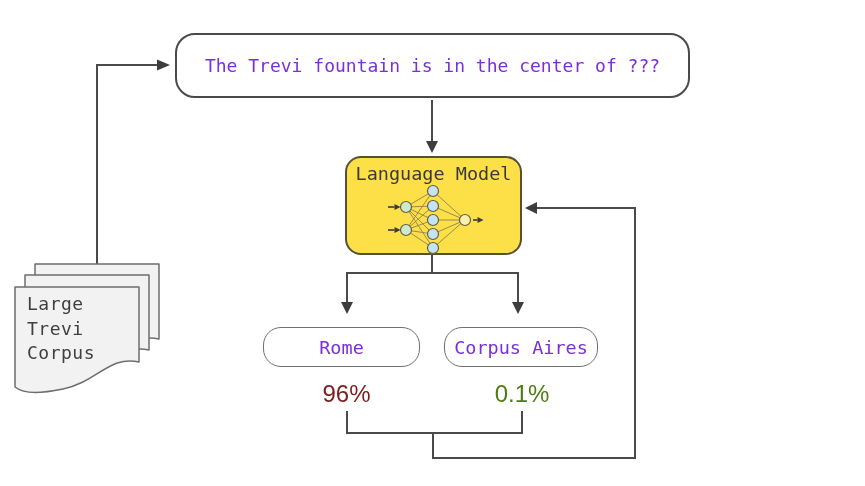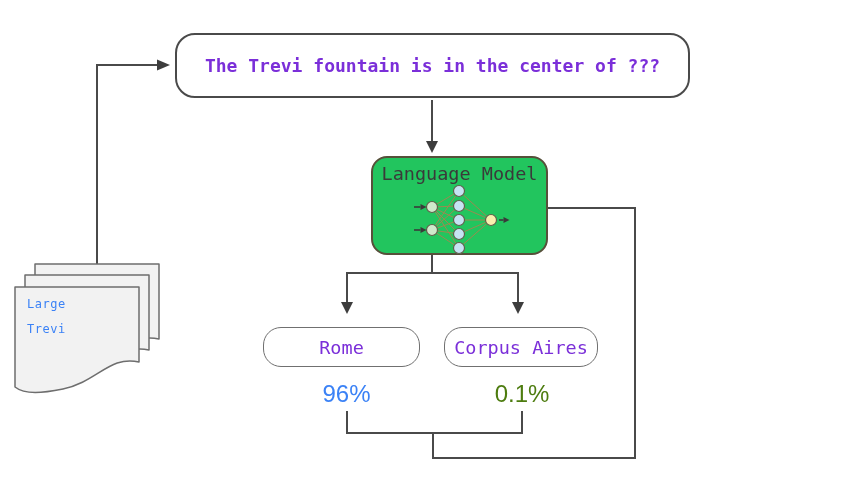--- a/index.html
+++ b/index.html
@@ -46,24 +46,24 @@
     text-align: center;
     font-size: 18.5px;
     color: #3a3a3a;
   }
   .nn-icon { position: absolute; left: 30px; top: 25px; }
 
   .corpus-label {
     position: absolute;
     left: 27px; top: 292px;
     width: 105px;
-    font-size: 12px;
+    font-size: 18px;
     line-height: 24.5px;
     letter-spacing: 0.5px;
-    color: #3b82f6;
+    color: #404040;
   }
   .corpus-label span { display: block; }
 
   .output-box {
     position: absolute;
     top: 327px; height: 40px;
     background: #ffffff;
     border: 1.5px solid #707070;
     border-radius: 18px;
     display: flex; align-items: center; justify-content: center;
@@ -112,24 +112,24 @@
     </g>
 
     <g>
       <path class="page" transform="translate(35,264)" d="M0,0 H124 V75 C95,68 82,95 48,102 C28,106 10,108 0,100 Z"></path>
       <path class="page" transform="translate(25,275)" d="M0,0 H124 V75 C95,68 82,95 48,102 C28,106 10,108 0,100 Z"></path>
       <path class="page" transform="translate(15,287)" d="M0,0 H124 V75 C95,68 82,95 48,102 C28,106 10,108 0,100 Z"></path>
     </g>
   </svg>
 
   <div class="prompt-box">
-    <span style="color: rgb(123, 47, 217); font-weight: bold;">The Trevi fountain is in the center of ???</span>
+    <span style="color: rgb(123, 47, 217);">The Trevi fountain is in the center of ???</span>
   </div>
 
-  <div class="model-box" style="background-color: #22c55e; margin-left: 26px;">
+  <div class="model-box" style="background-color: #fde047;">
     <div class="model-label">Language Model</div>
     <svg class="nn-icon" width="112" height="74" viewBox="0 0 112 74">
       <path d="M29,24 56,8 M29,24 56,23 M29,24 56,37 M29,24 56,51 M29,24 56,65
                M29,47 56,8 M29,47 56,23 M29,47 56,37 M29,47 56,51 M29,47 56,65
                M56,8 88,37 M56,23 88,37 M56,37 88,37 M56,51 88,37 M56,65 88,37" fill="none" stroke="#9b8a50" stroke-width="1"></path>
       <g stroke="#5f5f4a" stroke-width="1.2">
         <circle cx="29" cy="24" r="5.5" fill="#cfe9cb"></circle>
         <circle cx="29" cy="47" r="5.5" fill="#cfe9cb"></circle>
         <circle cx="56" cy="8" r="5.5" fill="#c6e3f3"></circle>
         <circle cx="56" cy="23" r="5.5" fill="#c6e3f3"></circle>
@@ -145,25 +145,26 @@
         <polygon points="17.5,44 23.5,47 17.5,50" stroke="none"></polygon>
         <path d="M96,37 H100.5" stroke-width="1.6"></path>
         <polygon points="100.5,34 106.5,37 100.5,40" stroke="none"></polygon>
       </g>
     </svg>
   </div>
 
   <div class="corpus-label">
     <span>Large</span>
     <span>Trevi</span>
+    <span>Corpus</span>
   </div>
 
   <div class="output-box rome">
     <span style="color: rgb(123, 47, 217);">Rome</span>
   </div>
   <div class="output-box buenos">
     <span style="color: rgb(123, 47, 217);">Corpus Aires</span>
   </div>
 
-  <div class="probability rome" style="color: #3b82f6;">96%</div>
+  <div class="probability rome" style="color: #7f1d1d;">96%</div>
   <div class="probability buenos" style="color: #4d7c0f;">0.1%</div>
 
 </div>
 
 </body></html>

